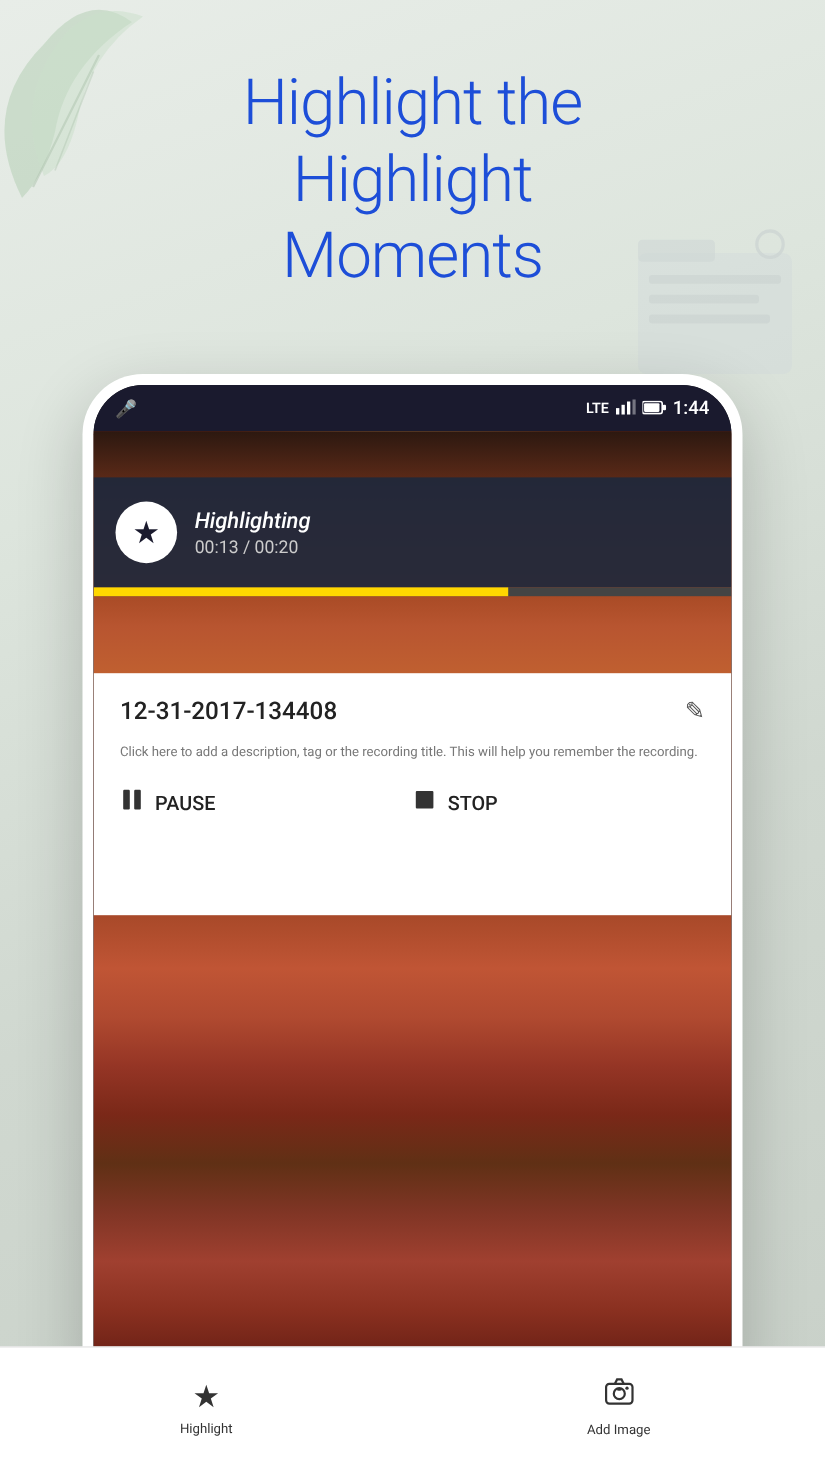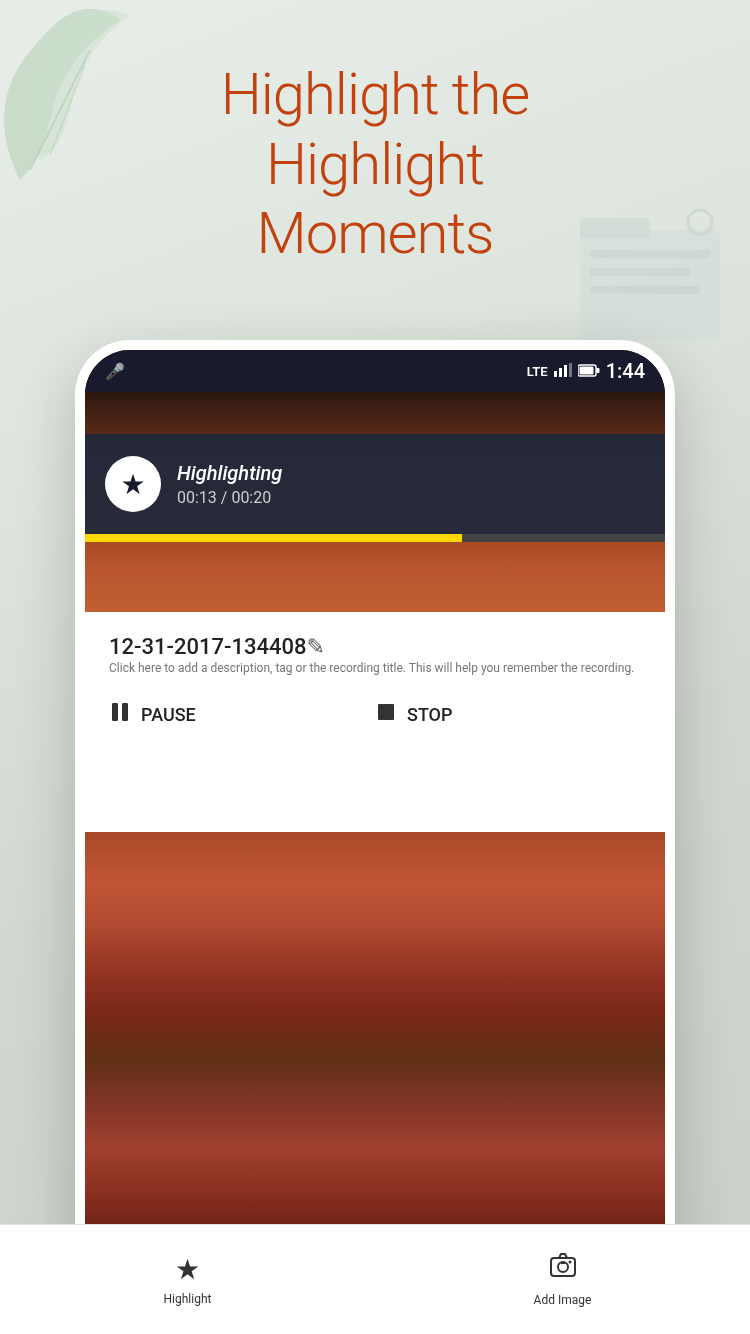--- a/index.html
+++ b/index.html
@@ -39,21 +39,21 @@
       height: 200px;
       opacity: 0.4;
     }
 
     
     .hero-text {
       position: absolute;
       top: 60px;
       left: 0; right: 0;
       text-align: center;
-      color: #c2410c;
+      color: #1d4ed8;
       font-size: 58px;
       font-weight: 300;
       line-height: 1.2;
       letter-spacing: -1px;
     }
 
     
     .phone-frame {
       position: absolute;
       top: 340px;
@@ -180,20 +180,22 @@
       top: 220px;
       left: 0; right: 0;
       background: #ffffff;
       padding: 22px 24px;
       min-height: 220px;
     }
 
     .recording-title-row {
       display: flex;
       align-items: center;
+      justify-content: space-between;
+      margin-bottom: 14px;
     }
 
     .recording-title {
       font-size: 22px;
       font-weight: 500;
       color: #222222;
     }
 
     .edit-icon {
       font-size: 22px;
@@ -339,21 +341,21 @@
             <rect x="15" y="0" width="3" height="14" fill="white" opacity="0.4"></rect>
           </svg>
         </span>
         <span>
           <svg width="22" height="13" viewBox="0 0 22 13">
             <rect x="0" y="1" width="18" height="11" rx="2" stroke="white" stroke-width="1.5" fill="none"></rect>
             <rect x="18.5" y="4" width="3" height="5" rx="1" fill="white"></rect>
             <rect x="1.5" y="2.5" width="14" height="8" rx="1" fill="white"></rect>
           </svg>
         </span>
-        <span style="font-size:20px; font-weight:500;">1:44</span>
+        <span style="font-size:17px; font-weight:500;">1:44</span>
       </div>
     </div>
 
     <div class="wallpaper">
       <div class="wallpaper-canyon"></div>
 
       <div class="notif-area">
         <div class="notif-inner">
           <div class="star-circle">
             <span style="font-size:28px; color:#1a1a2e;">★</span>

